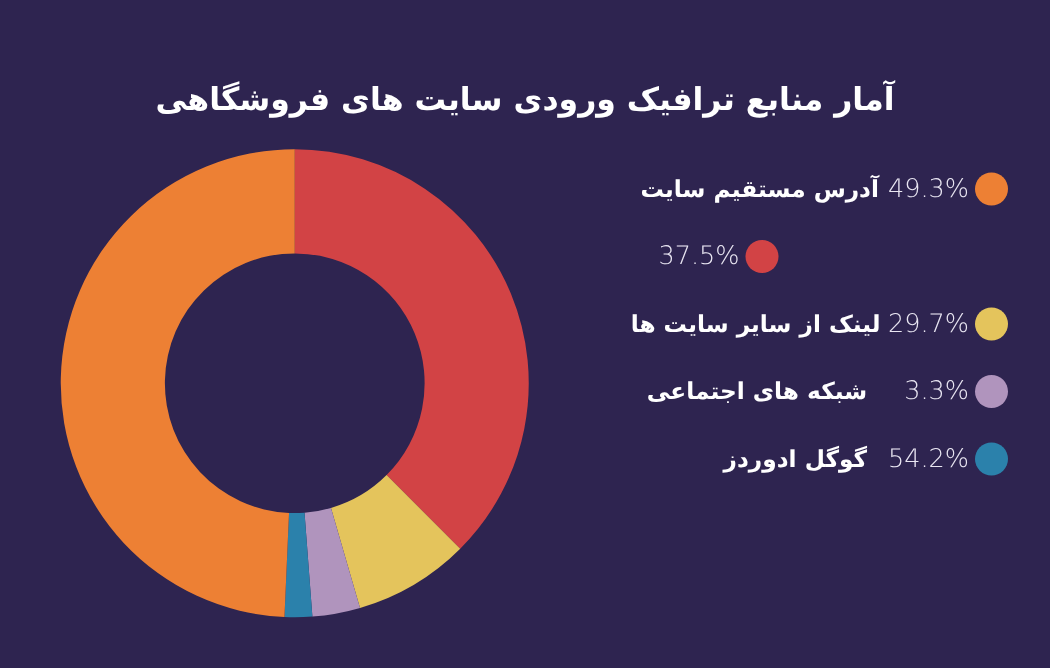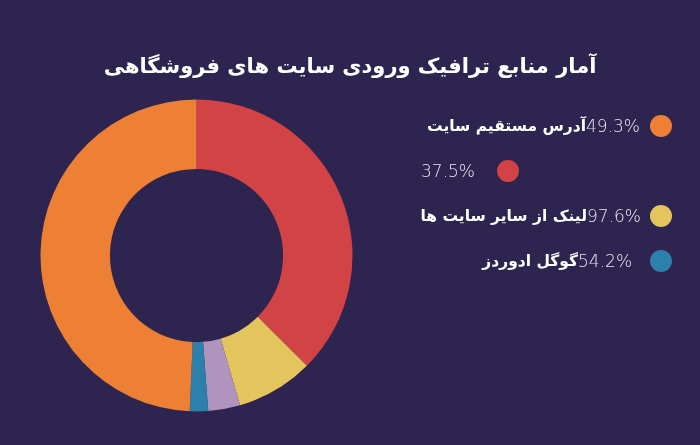--- a/index.html
+++ b/index.html
@@ -78,20 +78,21 @@
     white-space: nowrap;
     width: 166px;
     padding-left: 6px;
     box-sizing: border-box;
   }
   .legend-value {
     color: #e9e6f2;
     font-size: 17px;
     font-weight: 300;
     direction: ltr;
+    text-align: right;
     white-space: nowrap;
     width: 76px;
     box-sizing: border-box;
     padding-right: 4px;
     font-family: "DejaVu Sans", "Liberation Sans", sans-serif;
   }
   .legend-swatch {
     width: 22px;
     height: 22px;
     border-radius: 50%;
@@ -136,22 +137,27 @@
         <span class="legend-label">آدرس مستقیم سایت</span>
         <span class="legend-value">49.3%</span>
         <span class="legend-swatch" style="background: rgb(237, 128, 52);"></span>
       </div>
       <div class="legend-row">
         <span class="legend-value">37.5%</span>
         <span class="legend-swatch" style="background: rgb(210, 67, 69);"></span>
       </div>
       <div class="legend-row">
         <span class="legend-label">لینک از سایر سایت ها</span>
-        <span class="legend-value">97.6%</span>
+        <span class="legend-value">29.7%</span>
         <span class="legend-swatch" style="background: rgb(228, 196, 92);"></span>
+      </div>
+      <div class="legend-row">
+        <span class="legend-label">شبکه های اجتماعی</span>
+        <span class="legend-value">3.3%</span>
+        <span class="legend-swatch" style="background: rgb(176, 148, 189);"></span>
       </div>
       <div class="legend-row">
         <span class="legend-label">گوگل ادوردز</span>
         <span class="legend-value">54.2%</span>
         <span class="legend-swatch" style="background: rgb(43, 129, 171);"></span>
       </div>
     </div>
 
 
 </div>

